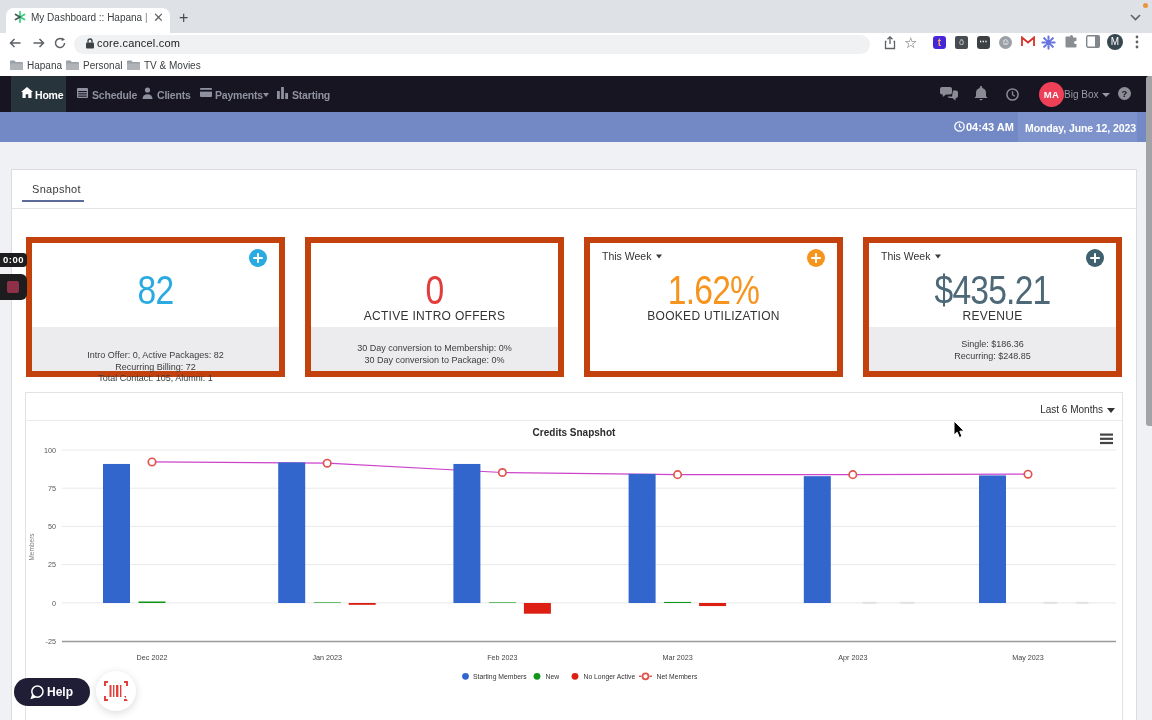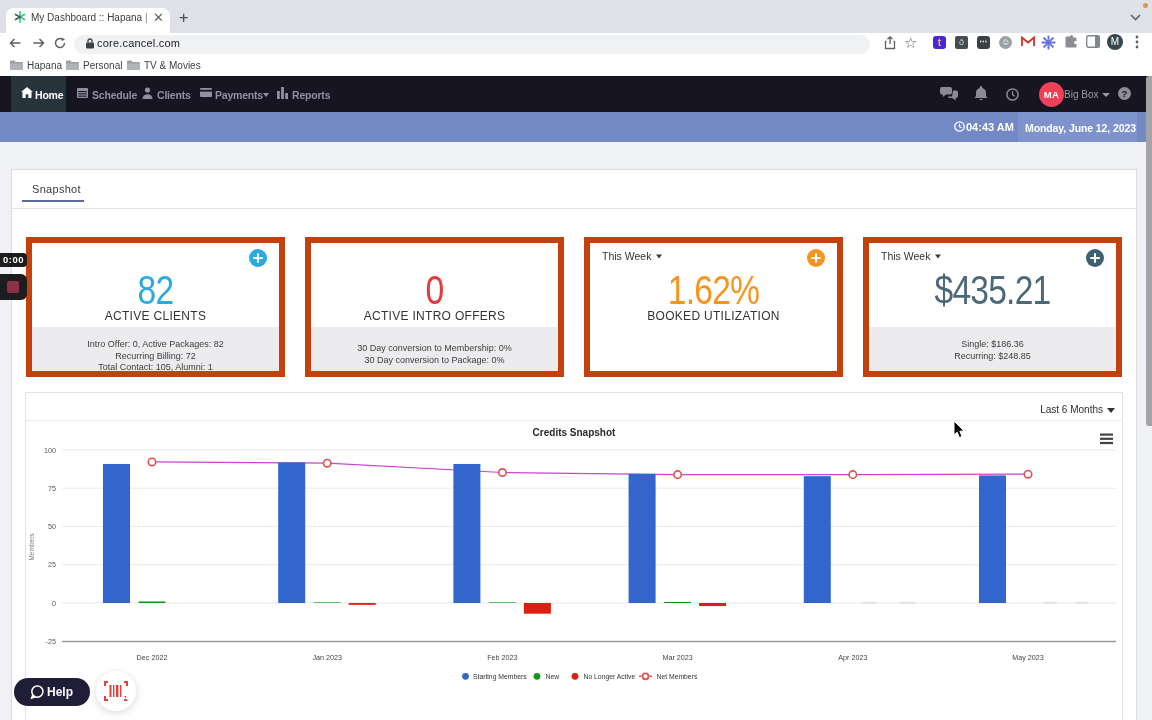--- a/index.html
+++ b/index.html
@@ -200,21 +200,21 @@
       <rect x="0" y="0" width="12" height="9" rx="1" fill="#8f91a0"></rect>
       <rect x="0" y="1.8" width="12" height="1.8" fill="#171522"></rect>
     </svg>
   <div class="navitem abs" style="left:215px">Payments</div>
   <div class="abs" style="left:263px;top:92.5px;width:0;height:0;border-left:3.5px solid transparent;border-right:3.5px solid transparent;border-top:4px solid #8f91a0;"></div>
   <svg class="abs navico" style="left:277px;top:86.5px" width="11" height="12" viewBox="0 0 11 12">
       <rect x="0" y="4" width="2.8" height="8" fill="#8f91a0"></rect>
       <rect x="4.1" y="0" width="2.8" height="12" fill="#8f91a0"></rect>
       <rect x="8.2" y="6" width="2.8" height="6" fill="#8f91a0"></rect>
     </svg>
-  <div class="navitem abs" style="left:292px">Reports</div>
+  <div class="navitem abs" style="left:292px">Starting</div>
 
   <svg class="abs" style="left:940px;top:86.5px" width="18" height="15" viewBox="0 0 18 15">
       <path fill="#8b8b96" d="M2 0 h8 a2 2 0 0 1 2 2 v3.5 a2 2 0 0 1 -2 2 H6 L2.8 10 V7.5 H2 a2 2 0 0 1 -2 -2 V2 a2 2 0 0 1 2-2 Z"></path>
       <path fill="#8b8b96" d="M13 3.5 h3 a2 2 0 0 1 2 2 V9 a2 2 0 0 1 -2 2 h-0.4 v2.6 L12.2 11 H9.5 a2 2 0 0 1 -1.9 -1.4 h4.4 Z"></path>
     </svg>
   <svg class="abs" style="left:974px;top:86px" width="14" height="16" viewBox="0 0 14 16">
       <path fill="#8b8b96" d="M7 0 a1.2 1.2 0 0 1 1.2 1.2 V2 a5 5 0 0 1 3.8 4.8 V10 l1.5 2 H0.5 L2 10 V6.8 A5 5 0 0 1 5.8 2 V1.2 A1.2 1.2 0 0 1 7 0 Z"></path>
       <path fill="#8b8b96" d="M5.3 13 a1.8 1.8 0 0 0 3.4 0 Z"></path>
     </svg>
   <svg class="abs" style="left:1006px;top:88px" width="13" height="13" viewBox="0 0 13 13">
@@ -237,38 +237,38 @@
   <div id="datetxt" class="abs">Monday, June 12, 2023</div>
 
   <div id="content" class="abs"></div>
   <div id="panel" class="abs"></div>
   <div id="tabhead" class="abs"></div>
   <div id="snaptxt" class="abs">Snapshot</div>
   <div id="snapline" class="abs"></div>
 
   <div class="card abs" style="left:26px;width:259px;">
     <div class="cardnum" style="color:#29abe2;">82</div>
-    <div class="cardtitle">ACTIVE CLIENTS</div>
-    <div class="cardfoot" style="padding-top:12px;">Intro Offer: 0, Active Packages: 82<br>Recurring Billing: 72<br>Total Contact: 105, Alumni: 1</div>
+    <div class="cardfoot" style="padding-top:23px;">Intro Offer: 0, Active Packages: 82<br>Recurring Billing: 72<br>Total Contact: 105, Alumni: 1</div>
     <div class="plusbtn" style="right:12px;background:#29abe2;"></div>
   </div>
   <div class="card abs" style="left:305px;width:259px;">
     <div class="cardnum" style="color:#e23c3c;">0</div>
     <div class="cardtitle">ACTIVE INTRO OFFERS</div>
     <div class="cardfoot" style="padding-top:16px;">30 Day conversion to Membership: 0%<br>30 Day conversion to Package: 0%</div>
   </div>
   <div class="card abs" style="left:584px;width:259px;">
     <div class="thisweek" style="left:12px;">This Week<span class="twcaret"></span></div>
     <div class="cardnum" style="color:#f7941e;">1.62%</div>
     <div class="cardtitle">BOOKED UTILIZATION</div>
     <div class="plusbtn" style="right:12px;background:#f7941e;"></div>
   </div>
   <div class="card abs" style="left:863px;width:259px;">
     <div class="thisweek" style="left:12px;">This Week<span class="twcaret"></span></div>
     <div class="cardnum" style="color:#4d6977;">$435.21</div>
+    <div class="cardtitle">REVENUE</div>
     <div class="cardfoot" style="padding-top:12px;">Single: $186.36<br>Recurring: $248.85</div>
     <div class="plusbtn" style="right:12px;background:#3f616f;"></div>
   </div>
 
   <div id="chartpanel" class="abs"></div>
   <div id="l6m" class="abs">Last 6 Months</div>
   <div id="l6mcaret" class="abs"></div>
   <div id="chartheadline" class="abs"></div>
   <div id="charttitle" class="abs">Credits Snapshot</div>
   <svg id="chartsvg" class="abs" style="left:25px;top:421px" width="1098" height="299">

